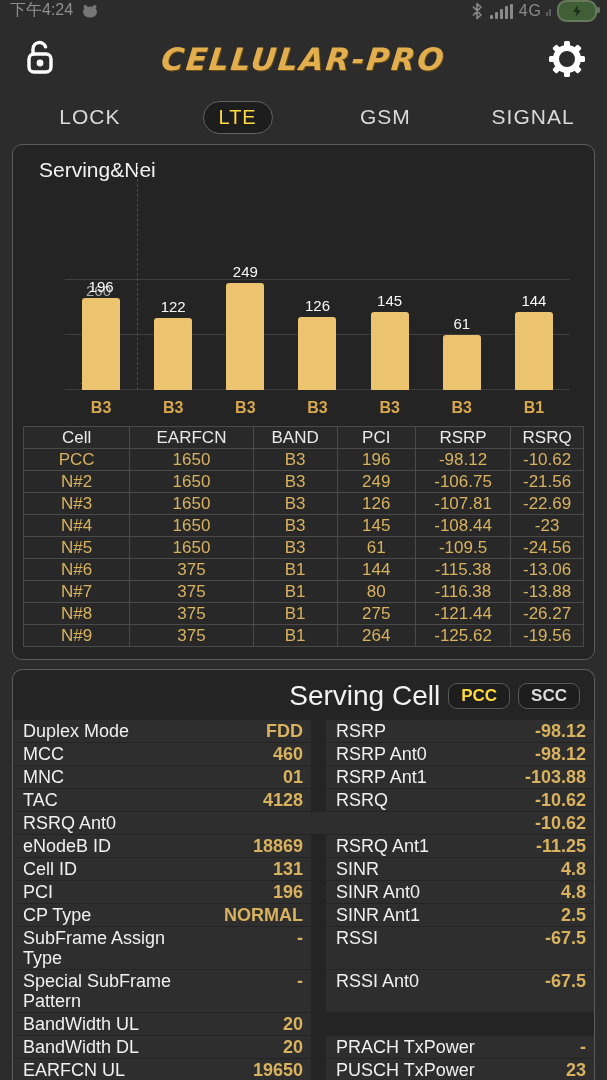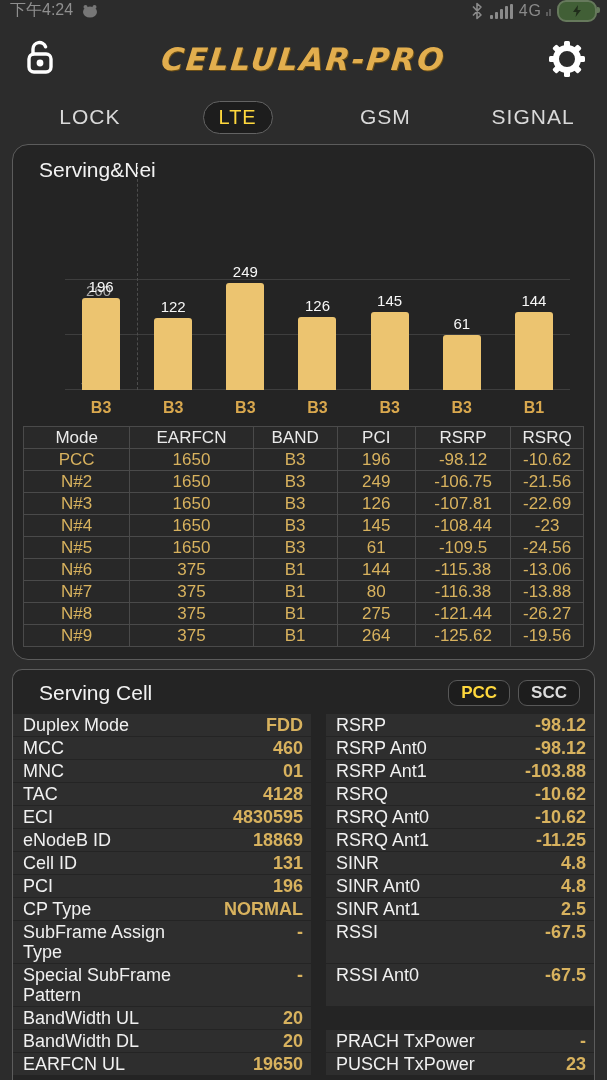--- a/index.html
+++ b/index.html
@@ -24,41 +24,41 @@
   .appbar{height:62px;display:flex;align-items:center;padding:0 20px;}
   .logo{flex:1;text-align:center;font-family:"DejaVu Sans", sans-serif;font-weight:bold;font-style:italic;
         font-size:31px;letter-spacing:2px;color:#e2ae4e;transform:skewX(-6deg);
         text-shadow:1px 1px 0 #6b4e16;}
   .iconbtn{width:40px;height:40px;display:flex;align-items:center;justify-content:center;}
   
   .tabs{height:54px;display:grid;grid-template-columns:1fr 1fr 1fr 1fr;align-items:center;justify-items:center;margin-left:16px;}
   .tab{font-size:21px;color:#d9d9d9;letter-spacing:1px;}
   .tab.active{color:#ffd83d;background:#1d1d1d;border:1px solid #636363;border-radius:17px;padding:4px 15px;font-size:20px;}
   
-  .card{margin:0 12px;background:#242424;border:1px solid #5c5c5c;border-radius:16px;}
+  .card{margin:0 12px;background:#242424;border:1px solid #5c5c5c;border-radius:10px;}
   .card-title{font-size:21px;color:#f2f2f2;padding:13px 0 0 26px;}
   
   .chart{position:relative;height:200px;margin:8px 14px 36px 0;}
   .plot{position:absolute;left:52px;right:10px;top:0;bottom:0;}
   .grid{position:absolute;left:0;right:0;height:1px;background:#3e3e3e;}
   .ytick{position:absolute;right:calc(100% - 46px);transform:translateY(50%);color:#a9a9a9;font-size:15px;}
   .vsep{position:absolute;top:-26px;bottom:0;width:0;border-left:1px dashed #4d4d4d;}
   .bcol{position:absolute;top:0;bottom:0;display:flex;flex-direction:column;justify-content:flex-end;align-items:center;}
   .bval{font-size:15px;color:#f7f7f7;margin-bottom:3px;}
   .bar{width:38px;background:#ecc470;border-radius:3px 3px 0 0;}
   .bband{position:absolute;bottom:-27px;color:#d9a84e;font-weight:bold;font-size:16px;}
   
   table.nei{width:calc(100% - 20px);margin:0 10px 12px 10px;border-collapse:collapse;table-layout:fixed;}
   table.nei th, table.nei td{border:1px solid #4a4a4a;text-align:center;font-size:17px;height:21px;padding:0;}
   table.nei th{color:#eaeaea;font-weight:normal;background:#292929;}
   table.nei td{color:#d8b25e;background:#282828;}
   
   .card.serving{margin-top:9px;border-radius:10px;height:460px;border-bottom:none;}
   .sc-head{display:flex;align-items:center;padding:10px 14px 8px 26px;}
-  .sc-title{font-size:21px;color:#f2f2f2;flex:1;}
+  .sc-title{font-size:28px;color:#f2f2f2;flex:1;text-align:right;}
   .pillbtn{font-size:17px;font-weight:bold;background:#1d1d1d;border:1px solid #585858;border-radius:9px;padding:2px 12px;margin-left:8px;}
   .pillbtn.pcc{color:#ffd83d;}
   .pillbtn.scc{color:#dcdcdc;}
   .kv{padding:0;}
   .kvrow{display:flex;margin-bottom:1px;gap:12px;}
   .kvcell{background:#2e2e2e;display:flex;justify-content:space-between;align-items:flex-start;padding:1px 8px 1px 10px;line-height:20px;}
   .kvcell.l{flex:0 0 280px;margin-right:3px;}
   .kvcell.r{flex:1;}
   .kvk{color:#f0f0f0;font-size:18px;max-width:172px;}
   .kvcell.r .kvk{max-width:220px;}
@@ -191,21 +191,21 @@
     <colgroup>
       <col style="width:19%">
         <col style="width:22%">
         <col style="width:15%">
       <col style="width:14%">
         <col style="width:17%">
         <col style="width:13%">
     </colgroup>
     <thead>
         <tr id="nei-head">
-          <th>Mode</th>
+          <th>Cell</th>
           <th>EARFCN</th>
           <th>BAND</th>
           <th>PCI</th>
           <th>RSRP</th>
           <th>RSRQ</th>
         </tr>
       </thead>
     <tbody id="nei-body">
         <tr>
           <td>PCC</td>
@@ -324,24 +324,20 @@
         <div class="kvcell l">
           <span class="kvk">TAC</span>
           <span class="kvv">4128</span>
         </div>
         <div class="kvcell r">
           <span class="kvk">RSRQ</span>
           <span class="kvv">-10.62</span>
         </div>
       </div>
       <div class="kvrow">
-        <div class="kvcell l">
-          <span class="kvk">ECI</span>
-          <span class="kvv">4830595</span>
-        </div>
         <div class="kvcell r">
           <span class="kvk">RSRQ Ant0</span>
           <span class="kvv">-10.62</span>
         </div>
       </div>
       <div class="kvrow">
         <div class="kvcell l">
           <span class="kvk">eNodeB ID</span>
           <span class="kvv">18869</span>
         </div>

